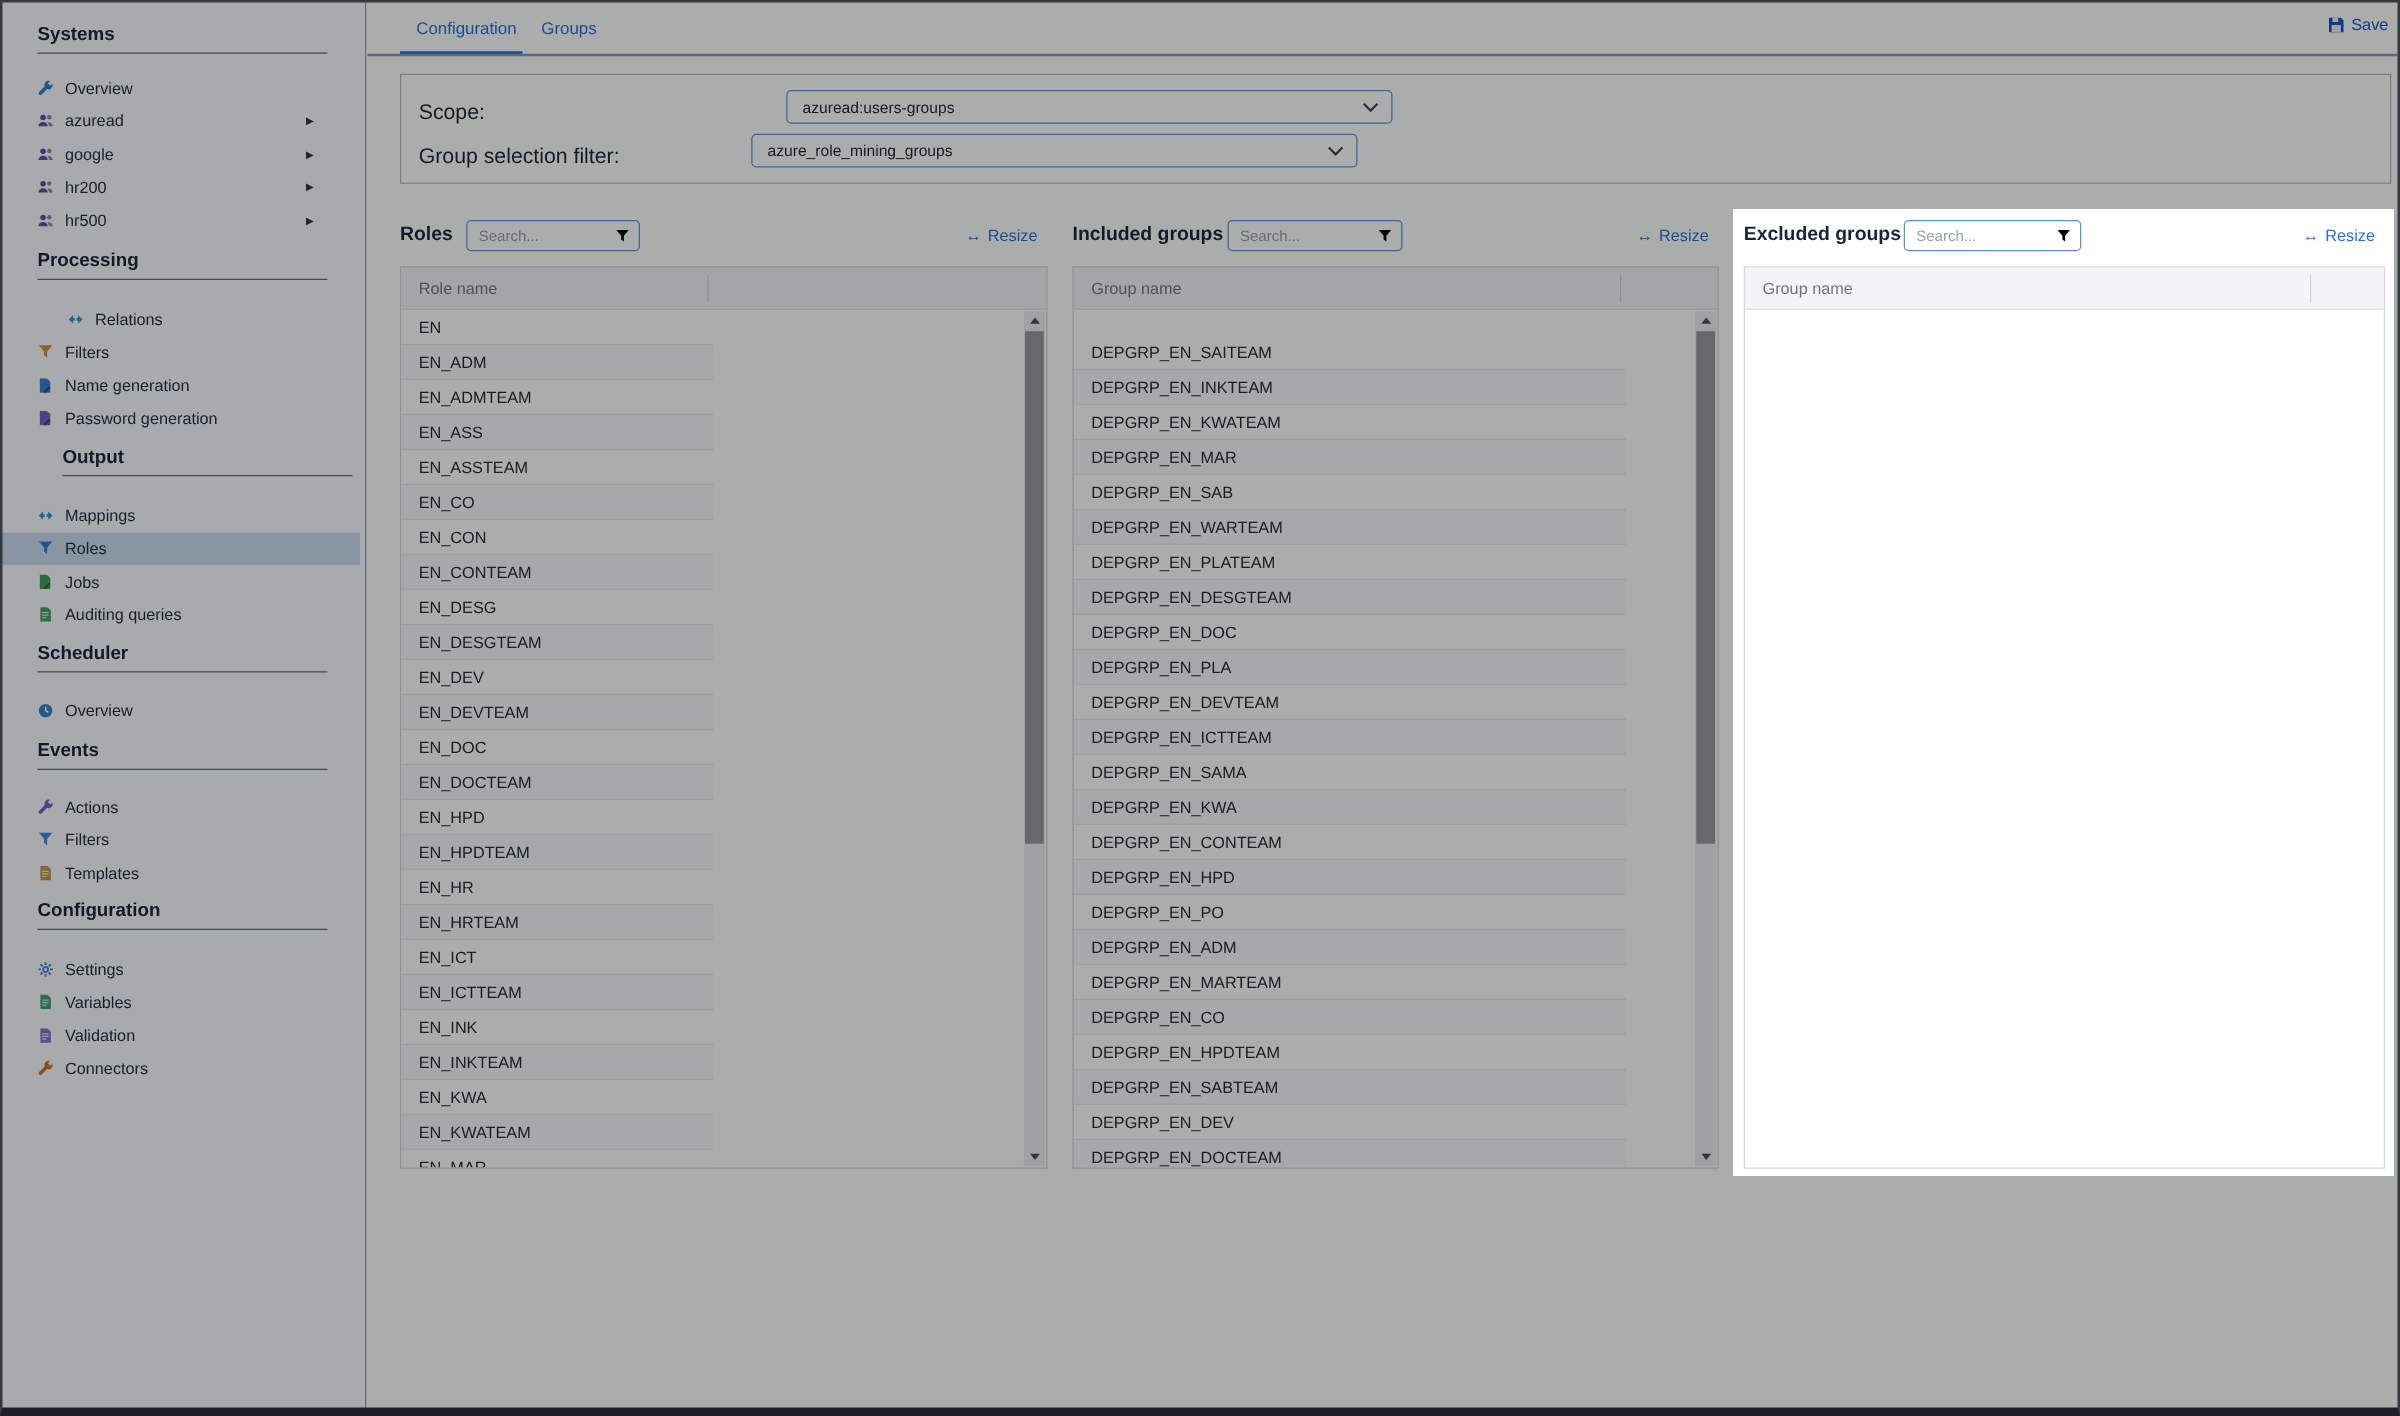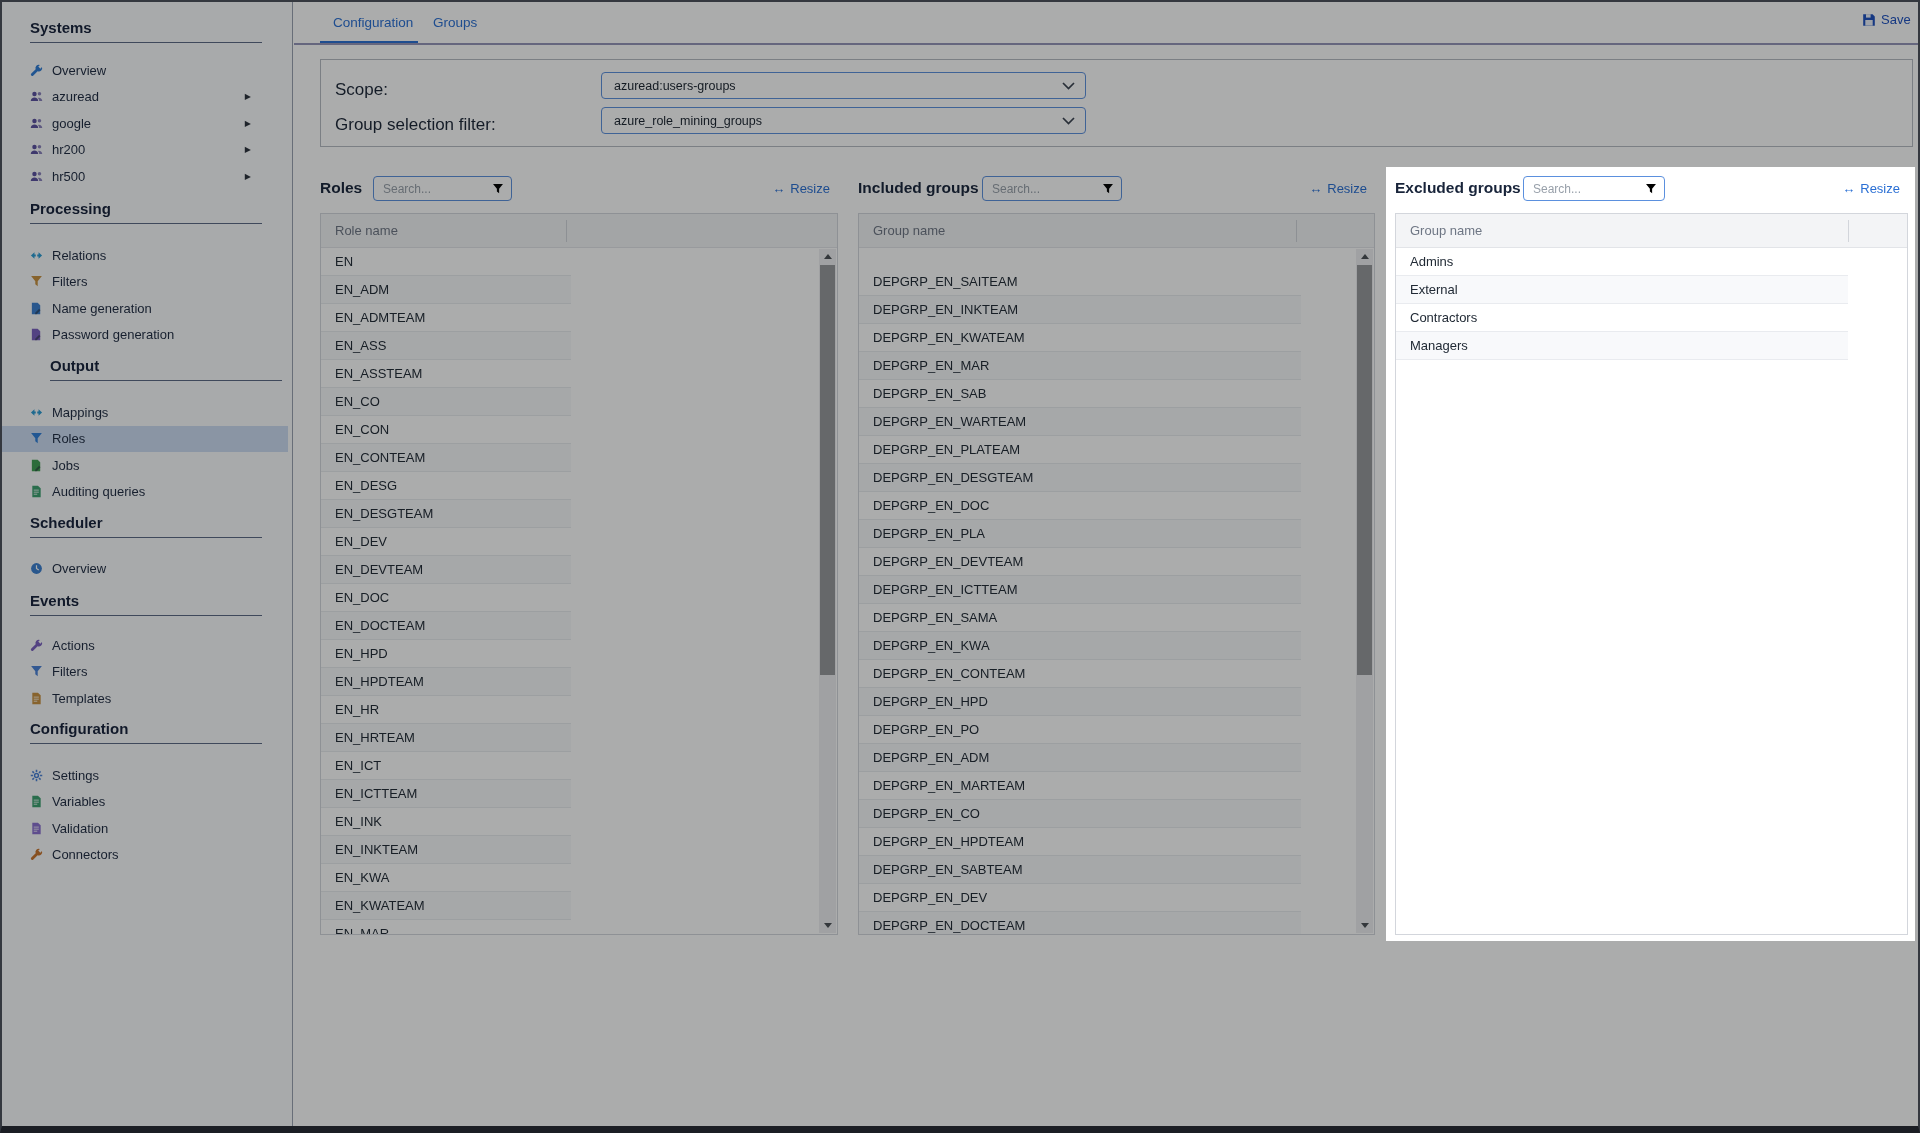--- a/index.html
+++ b/index.html
@@ -21,21 +21,21 @@
   #tab-underline { position:absolute; left:320px; top:41px; width:98px; height:3px; background:var(--accent); }
   #tabstrip { position:absolute; left:294px; right:2px; top:43px; height:2px; background:#9595ba; }
   #save-btn { position:absolute; top:12px; left:1862px; display:flex; align-items:center; gap:5px; color:#1d50c0; font-size:13px; cursor:pointer; }
   #save-btn svg { width:14px; height:14px; }
 
   
   #gbox { position:absolute; left:320px; top:59px; width:1593px; height:88px; border:1px solid #b7bbc3; }
   .glabel { position:absolute; left:14px; font-size:17px; color:#1b2536; }
   #lbl-scope { top:20px; } #lbl-filter { top:55px; }
   .dd { position:absolute; left:280px; width:485px; height:27px; border:1px solid #5b90de; border-radius:4px; background:#fff; display:flex; align-items:center; padding:0 30px 0 12px; font-size:12.5px; color:#19222e; cursor:pointer; }
-  #dd-scope { top:12px; } #dd-filter { top:47px; }
+  #dd-scope { top:12px;margin-left:28px; } #dd-filter { top:47px; }
   .dd svg { position:absolute; right:10px; width:13px; height:8px; }
 
   
   .panel { position:absolute; top:170px; }
   #p-roles { left:320px; width:518px; }
   #p-included { left:858px; width:517px; }
   #p-excluded { left:1395px; width:513px; }
   .p-title { position:absolute; left:0; top:9px; font-size:15.5px; font-weight:700; color:#18243a; white-space:nowrap; }
   .p-search { position:absolute; top:6px; height:25px; border:1px solid #5b90de; border-radius:4px; background:#fff; font-size:12px; color:#333; padding:0 26px 0 9px; outline:none; font-family:inherit; }
   .p-search::placeholder { color:#98a0aa; }
@@ -160,21 +160,21 @@
         <span class="chev">▶</span>
       </div>
       <div class="sb-item" style="top: 163.4px;">
         <svg class="ico" viewBox="0 0 14 14" style="color:#5a4fa0">
           <use href="#i-users"></use>
         </svg>
         <span class="sb-label">hr500</span>
         <span class="chev">▶</span>
       </div>
       <div class="sb-title" style="top: 200px;">Processing</div>
-      <div class="sb-item" style="top: 242px;">
+      <div class="sb-item" style="top: 242px; margin-left: 24px;">
         <svg class="ico" viewBox="0 0 14 14" style="color:#2a9bd4">
           <use href="#i-arrows"></use>
         </svg>
         <span class="sb-label">Relations</span>
       </div>
       <div class="sb-item" style="top: 268.6px;">
         <svg class="ico" viewBox="0 0 14 14" style="color:#c9913f">
           <use href="#i-funnel"></use>
         </svg>
         <span class="sb-label">Filters</span>
@@ -414,24 +414,18 @@
       </svg>
     <div class="p-resize">
         <span class="rs-arrow">↔</span>
         <span>Resize</span>
       </div>
     <div class="tbl">
       <div class="thead">
           <span>Group name</span>
           <div class="colsep"></div>
         </div>
-      <div class="list">
-          <div class="row"><span>Admins</span></div>
-          <div class="row odd"><span>External</span></div>
-          <div class="row"><span>Contractors</span></div>
-          <div class="row odd"><span>Managers</span></div>
-        </div>
     </div>
   </section>
 
   <div id="overlay"></div>
   <div id="frame"></div>
 </div>
 
 </body></html>

